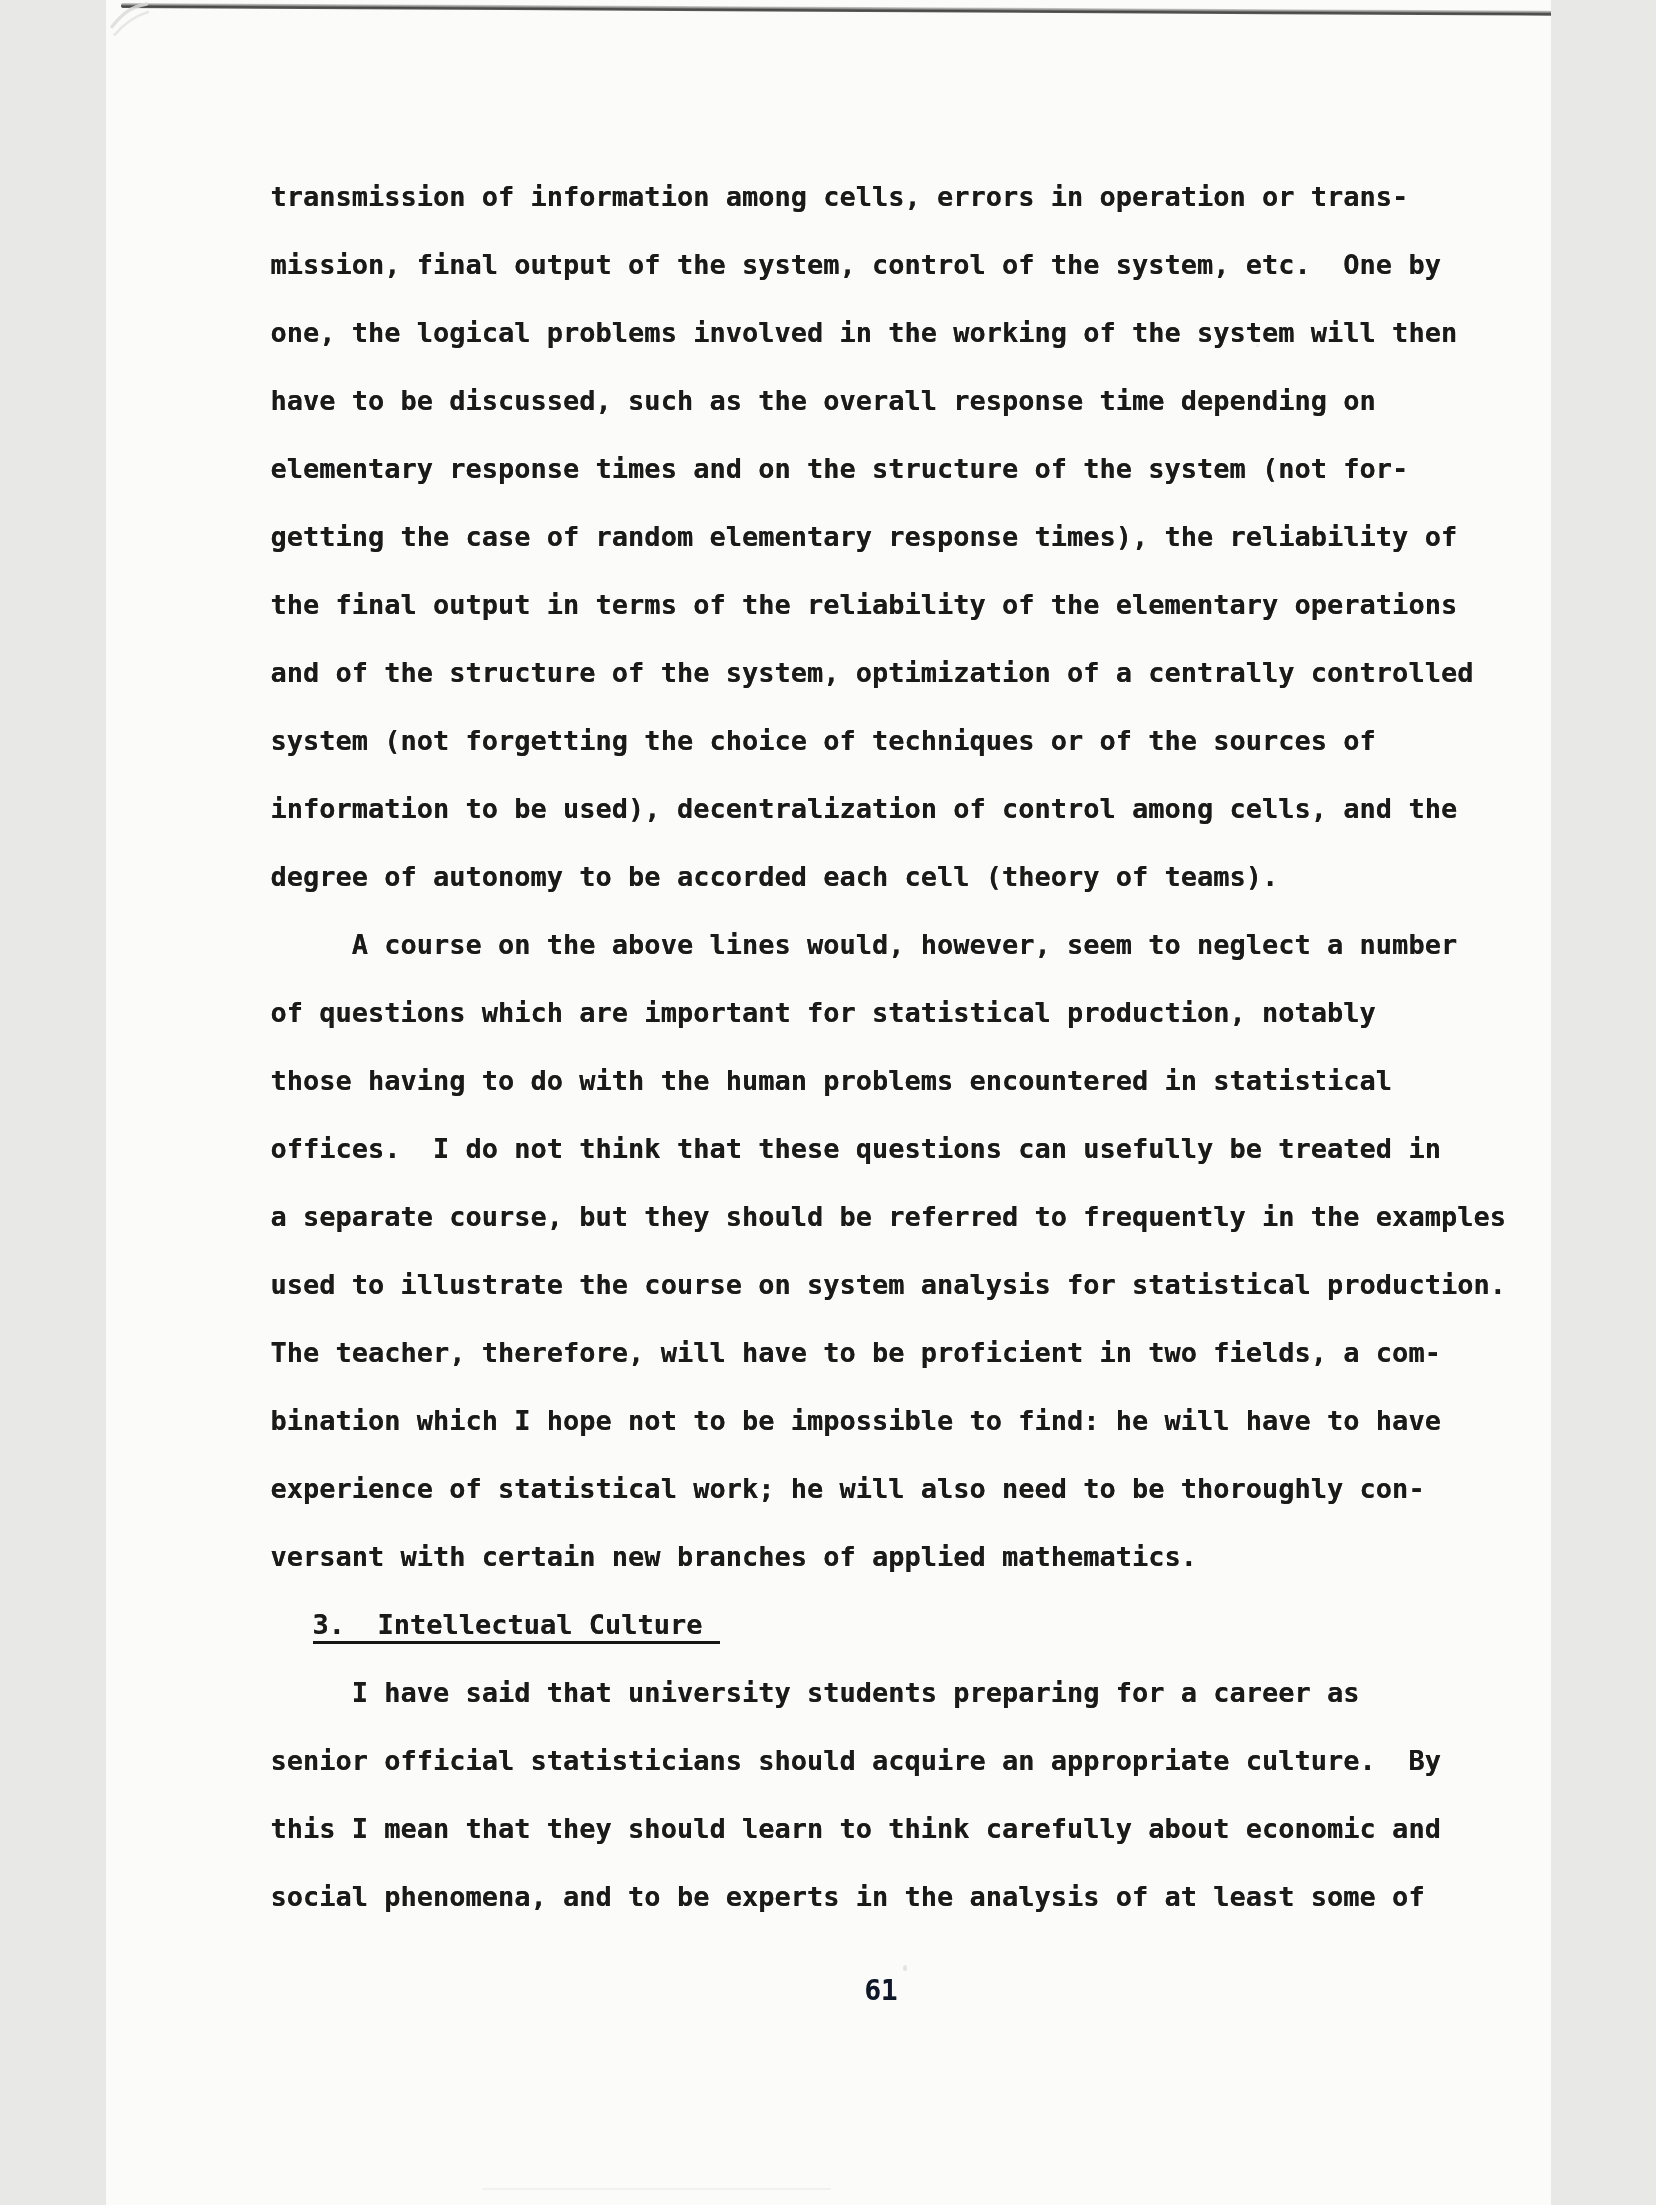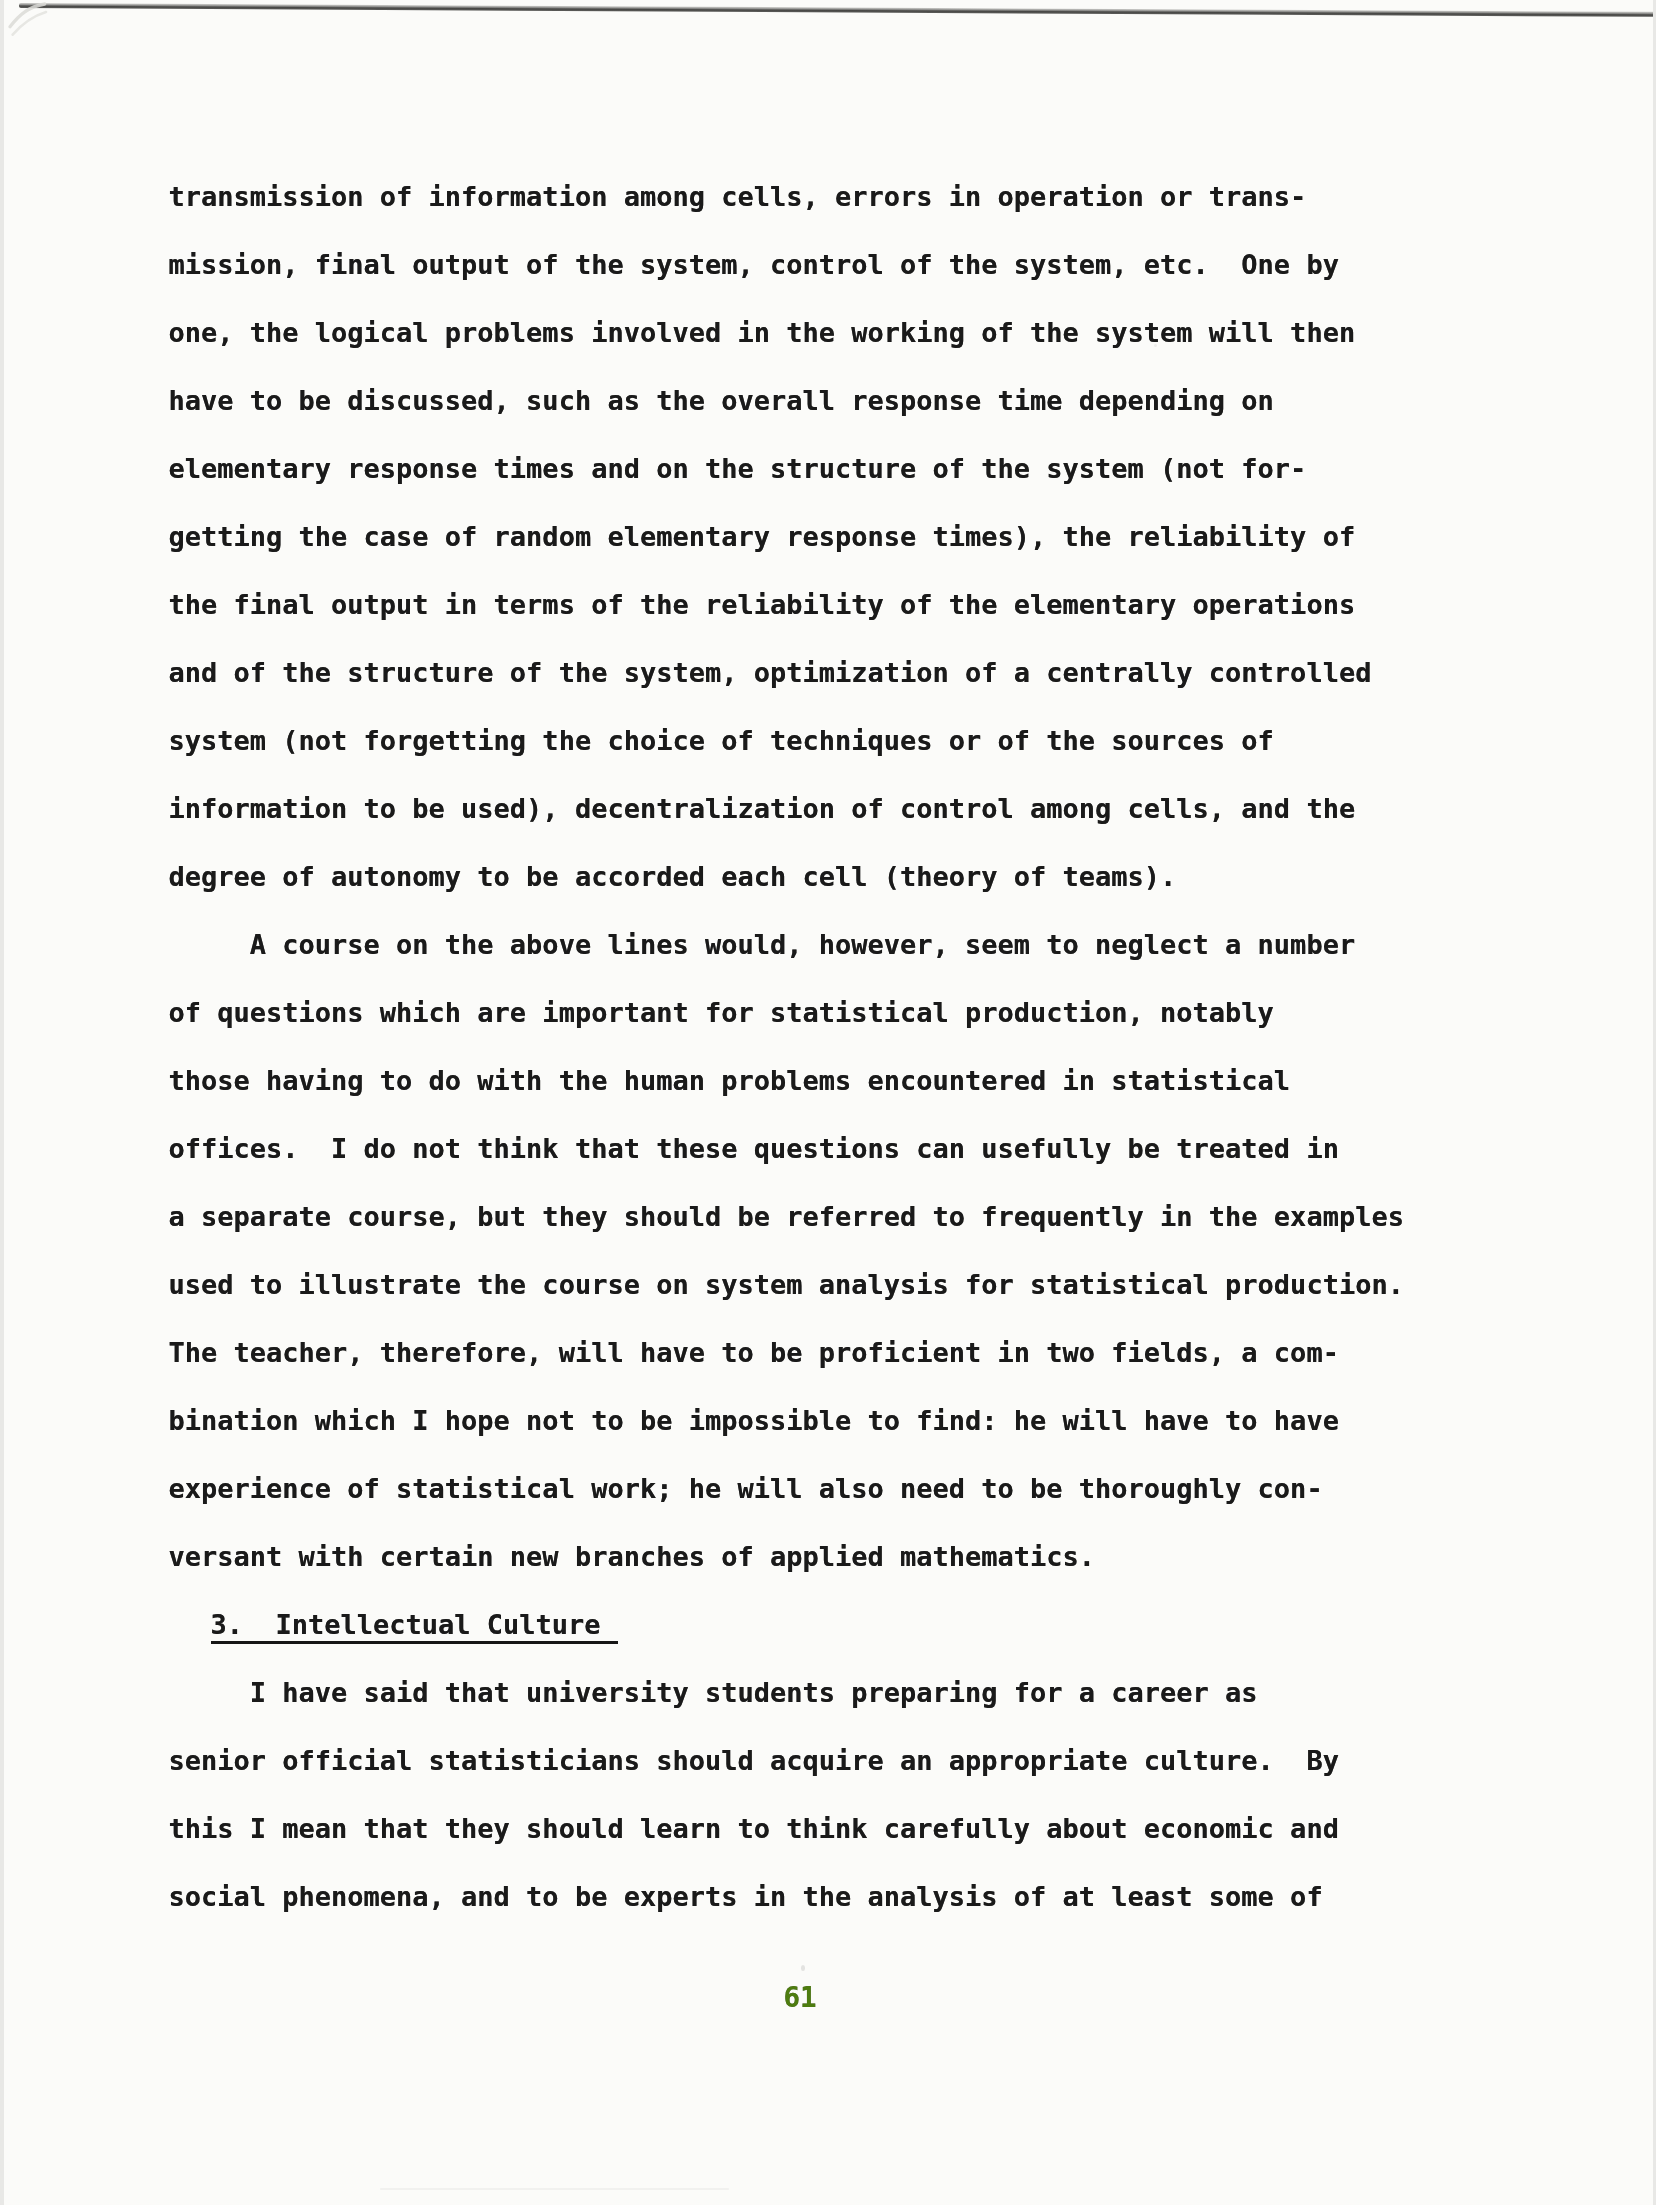--- a/index.html
+++ b/index.html
@@ -2,21 +2,21 @@
 <html style="font-size:10.8px"><head>
 <meta charset="utf-8">
 <style>
   html, body {
     margin: 0;
     padding: 0;
     background: #e8e8e6;
   }
   .page {
     position: relative;
-    width: 1649px;
+    width: 1445px;
     height: 2205px;
     margin: 0 auto;
     background: #fbfbf9;
     overflow: hidden;
     font-family: "DejaVu Sans Mono", monospace;
   }
   
   .topline {
     position: absolute;
     left: 15px;
@@ -52,26 +52,25 @@
   .heading-underline {
     display: inline-block;
     line-height: 1.05;
     padding-bottom: 1.3px;
     padding-right: 17.5px;
     border-bottom: 3.4px solid #161616;
     margin-left: 42px;
   }
   .pagenum {
     position: absolute;
-    left: 780px;
+    left: 759px;
     top: 1974px;
-    color: #4d7c0f;
+    color: #0f172a;
     font: 700 27.5px/1.2 "DejaVu Sans Mono", monospace;
     text-shadow: 0 0 0.4px rgba(10,10,10,0.6);
-    margin-top: 7px;
   }
   
   .speck-a {
     position: absolute;
     left: 797px;
     top: 1965px;
     width: 4.7px;
     height: 6px;
     background: rgba(60,60,60,0.12);
     border-radius: 50%;

